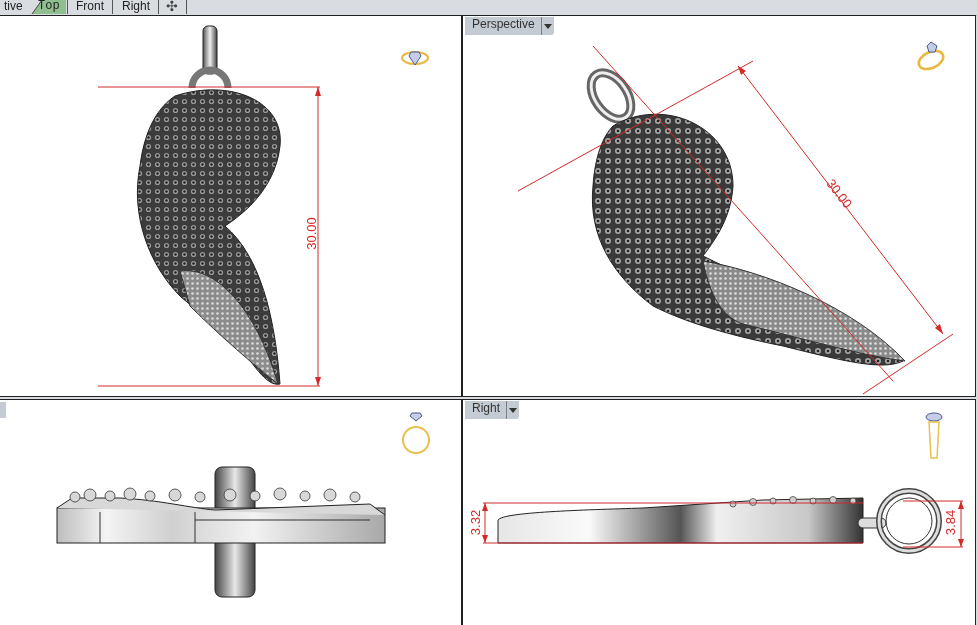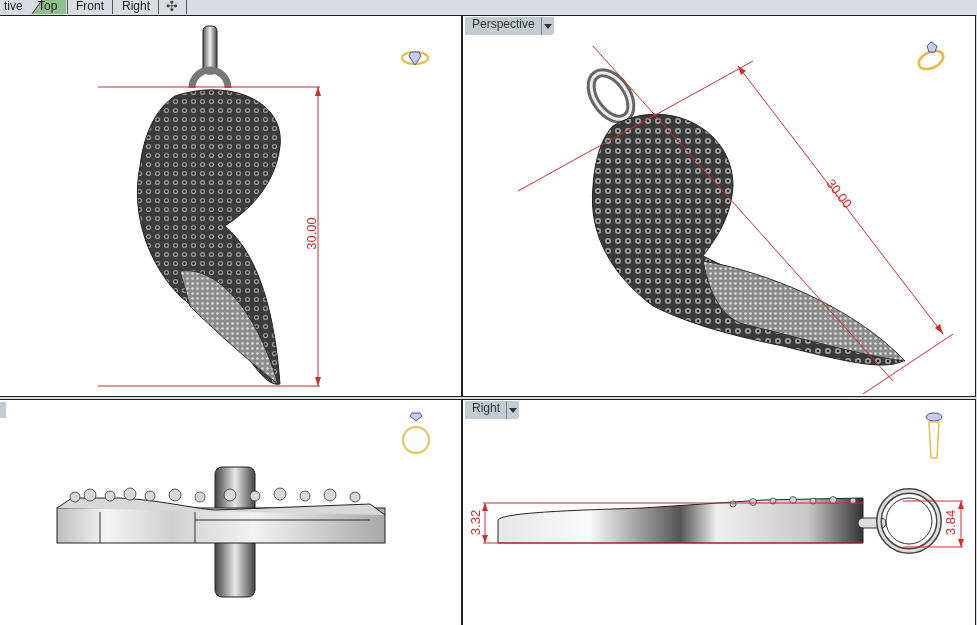--- a/index.html
+++ b/index.html
@@ -37,21 +37,21 @@
   </style>
 </head>
 <body>
 
 <div class="tabbar">
   <span class="tab" style="left:0;">tive</span>
   <svg style="position:absolute;left:26px;top:0;" width="40" height="14">
     <polygon points="6,14 16,0 40,0 40,14" fill="#8fbf8f"></polygon>
     <line x1="6" y1="14" x2="16" y2="0" stroke="#444" stroke-width="1"></line>
   </svg>
-  <span class="tab" style="left:34px;background:transparent;">Top</span>
+  <span class="tab" style="left:34px;background:transparent;font-family:Liberation Mono, monospace;">Top</span>
   <span class="tab-sep" style="left:67px;"></span>
   <span class="tab" style="left:72px;">Front</span>
   <span class="tab-sep" style="left:112px;"></span>
   <span class="tab" style="left:118px;">Right</span>
   <span class="tab-sep" style="left:158px;"></span>
   <span style="position:absolute;left:166px;top:-2px;font-size:14px;color:#444;">✣</span>
   <span class="tab-sep" style="left:186px;"></span>
 </div>
 
 <div class="vp" style="left:-1px;top:15px;width:461px;height:380px;">

